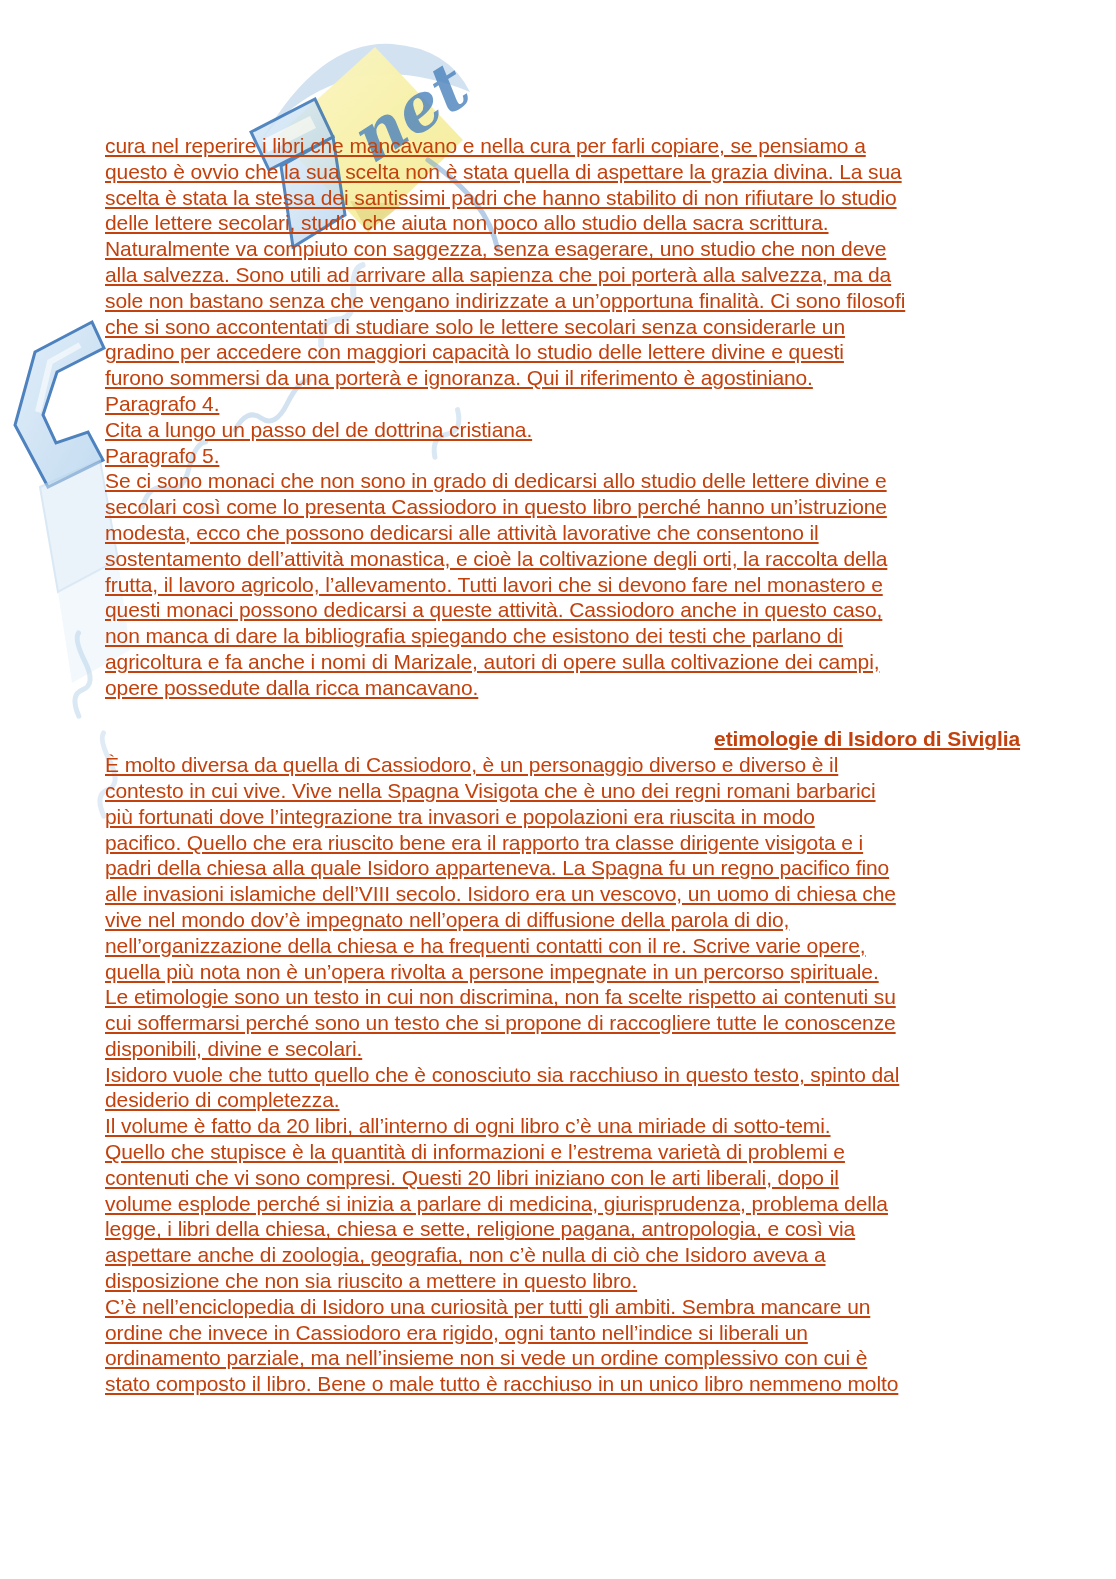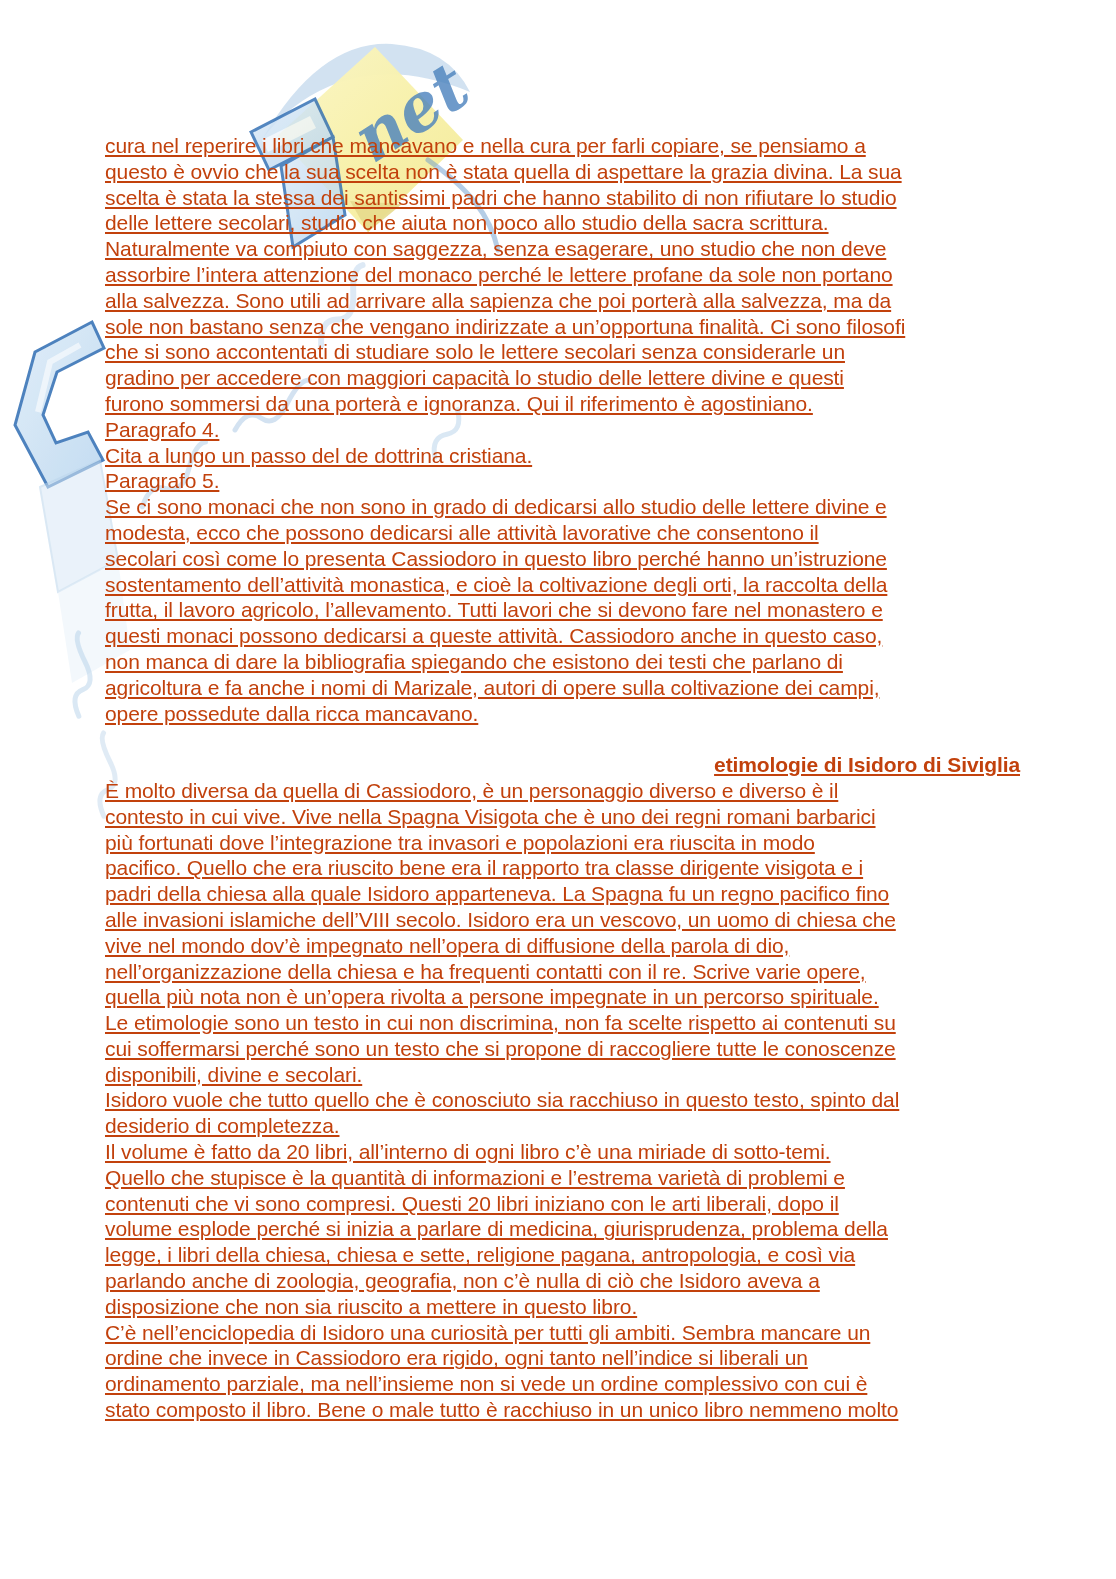--- a/index.html
+++ b/index.html
@@ -88,32 +88,31 @@
       <path d="M85,800 q12,-20 24,-12 t24,-14 t20,-22" stroke-width="5" opacity="0.38" transform="rotate(-55 110 790)"></path>
     </g>
   </svg>
 
   <div class="content">
       <div class="line">cura nel reperire i libri che mancavano e nella cura per farli copiare, se pensiamo a</div>
       <div class="line">questo è ovvio che la sua scelta non è stata quella di aspettare la grazia divina. La sua</div>
       <div class="line">scelta è stata la stessa dei santissimi padri che hanno stabilito di non rifiutare lo studio</div>
       <div class="line">delle lettere secolari, studio che aiuta non poco allo studio della sacra scrittura.</div>
       <div class="line">Naturalmente va compiuto con saggezza, senza esagerare, uno studio che non deve</div>
-      <div class="line">assorbire l’intera attenzione del monaco perché le lettere profane da sole non portano</div>
       <div class="line">alla salvezza. Sono utili ad arrivare alla sapienza che poi porterà alla salvezza, ma da</div>
       <div class="line">sole non bastano senza che vengano indirizzate a un’opportuna finalità. Ci sono filosofi</div>
       <div class="line">che si sono accontentati di studiare solo le lettere secolari senza considerarle un</div>
       <div class="line">gradino per accedere con maggiori capacità lo studio delle lettere divine e questi</div>
       <div class="line">furono sommersi da una porterà e ignoranza. Qui il riferimento è agostiniano.</div>
       <div class="line">Paragrafo 4.</div>
       <div class="line">Cita a lungo un passo del de dottrina cristiana.</div>
       <div class="line">Paragrafo 5.</div>
       <div class="line">Se ci sono monaci che non sono in grado di dedicarsi allo studio delle lettere divine e</div>
+      <div class="line">secolari così come lo presenta Cassiodoro in questo libro perché hanno un’istruzione</div>
       <div class="line">modesta, ecco che possono dedicarsi alle attività lavorative che consentono il</div>
-      <div class="line">secolari così come lo presenta Cassiodoro in questo libro perché hanno un’istruzione</div>
       <div class="line">sostentamento dell’attività monastica, e cioè la coltivazione degli orti, la raccolta della</div>
       <div class="line">frutta, il lavoro agricolo, l’allevamento. Tutti lavori che si devono fare nel monastero e</div>
       <div class="line">questi monaci possono dedicarsi a queste attività. Cassiodoro anche in questo caso,</div>
       <div class="line">non manca di dare la bibliografia spiegando che esistono dei testi che parlano di</div>
       <div class="line">agricoltura e fa anche i nomi di Marizale, autori di opere sulla coltivazione dei campi,</div>
       <div class="line">opere possedute dalla ricca mancavano.</div>
       <div class="spacer"></div>
       <div class="line heading">etimologie di Isidoro di Siviglia</div>
       <div class="line">È molto diversa da quella di Cassiodoro, è un personaggio diverso e diverso è il</div>
       <div class="line">contesto in cui vive. Vive nella Spagna Visigota che è uno dei regni romani barbarici</div>
@@ -127,21 +126,21 @@
       <div class="line">Le etimologie sono un testo in cui non discrimina, non fa scelte rispetto ai contenuti su</div>
       <div class="line">cui soffermarsi perché sono un testo che si propone di raccogliere tutte le conoscenze</div>
       <div class="line">disponibili, divine e secolari.</div>
       <div class="line">Isidoro vuole che tutto quello che è conosciuto sia racchiuso in questo testo, spinto dal</div>
       <div class="line">desiderio di completezza.</div>
       <div class="line">Il volume è fatto da 20 libri, all’interno di ogni libro c’è una miriade di sotto-temi.</div>
       <div class="line">Quello che stupisce è la quantità di informazioni e l’estrema varietà di problemi e</div>
       <div class="line">contenuti che vi sono compresi. Questi 20 libri iniziano con le arti liberali, dopo il</div>
       <div class="line">volume esplode perché si inizia a parlare di medicina, giurisprudenza, problema della</div>
       <div class="line">legge, i libri della chiesa, chiesa e sette, religione pagana, antropologia, e così via</div>
-      <div class="line">parlando anche di zoologia, geografia, non c’è nulla di ciò che Isidoro aveva a</div>
+      <div class="line">aspettare anche di zoologia, geografia, non c’è nulla di ciò che Isidoro aveva a</div>
       <div class="line">disposizione che non sia riuscito a mettere in questo libro.</div>
       <div class="line">C’è nell’enciclopedia di Isidoro una curiosità per tutti gli ambiti. Sembra mancare un</div>
       <div class="line">ordine che invece in Cassiodoro era rigido, ogni tanto nell’indice si liberali un</div>
       <div class="line">ordinamento parziale, ma nell’insieme non si vede un ordine complessivo con cui è</div>
       <div class="line">stato composto il libro. Bene o male tutto è racchiuso in un unico libro nemmeno molto</div>
     </div>
 
 </div>
 
 </body></html>

